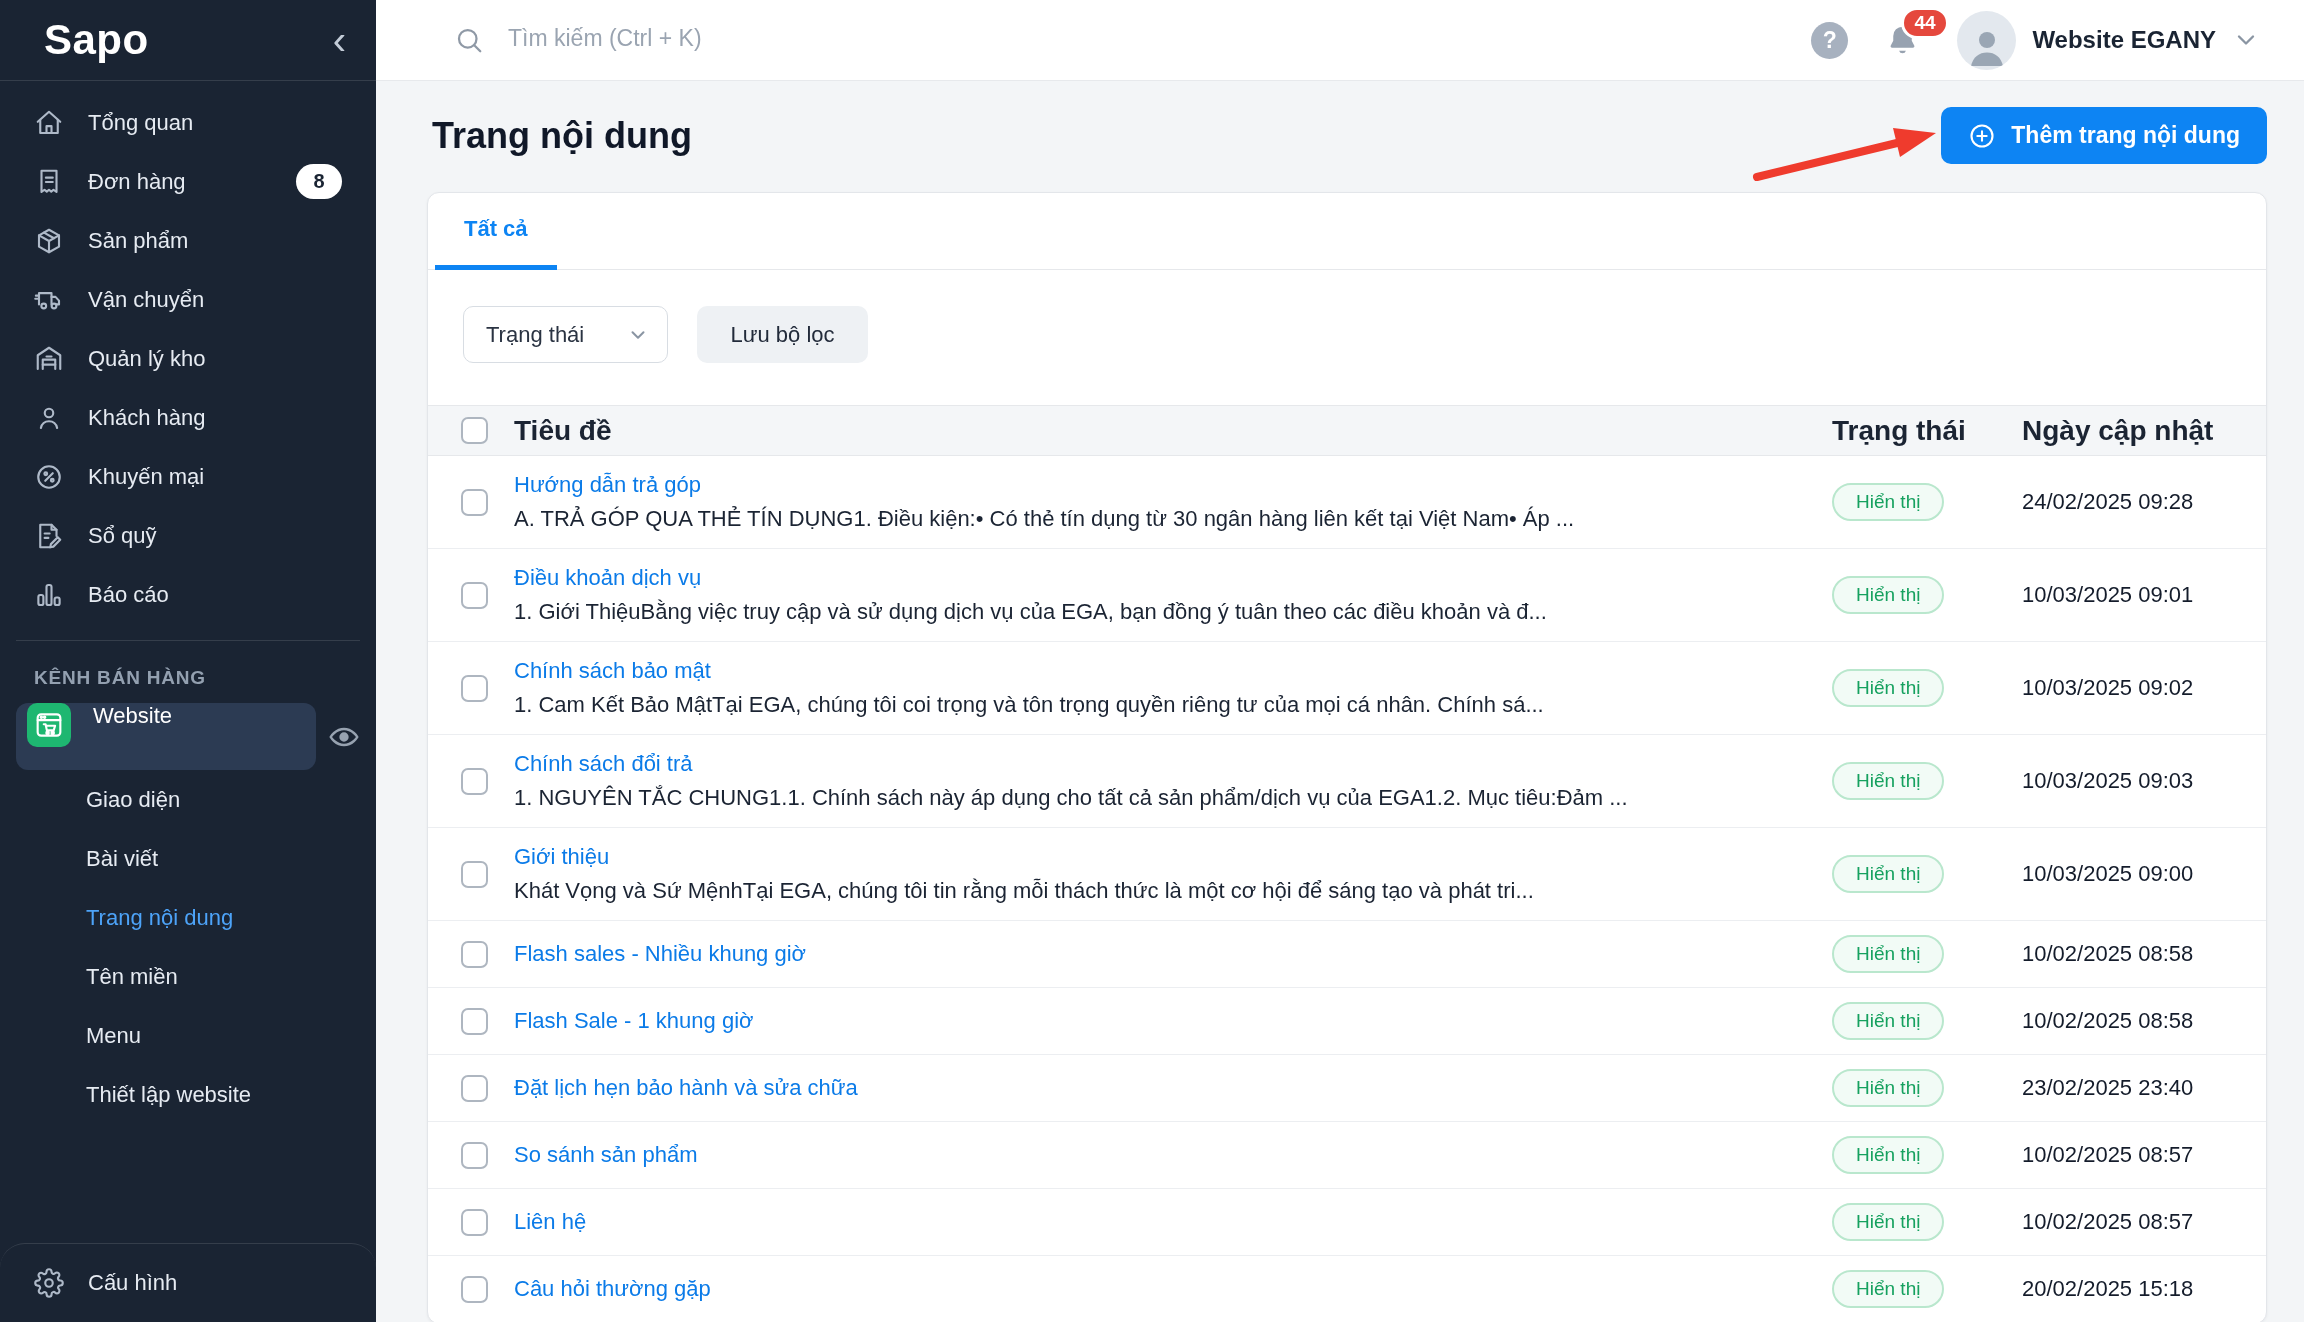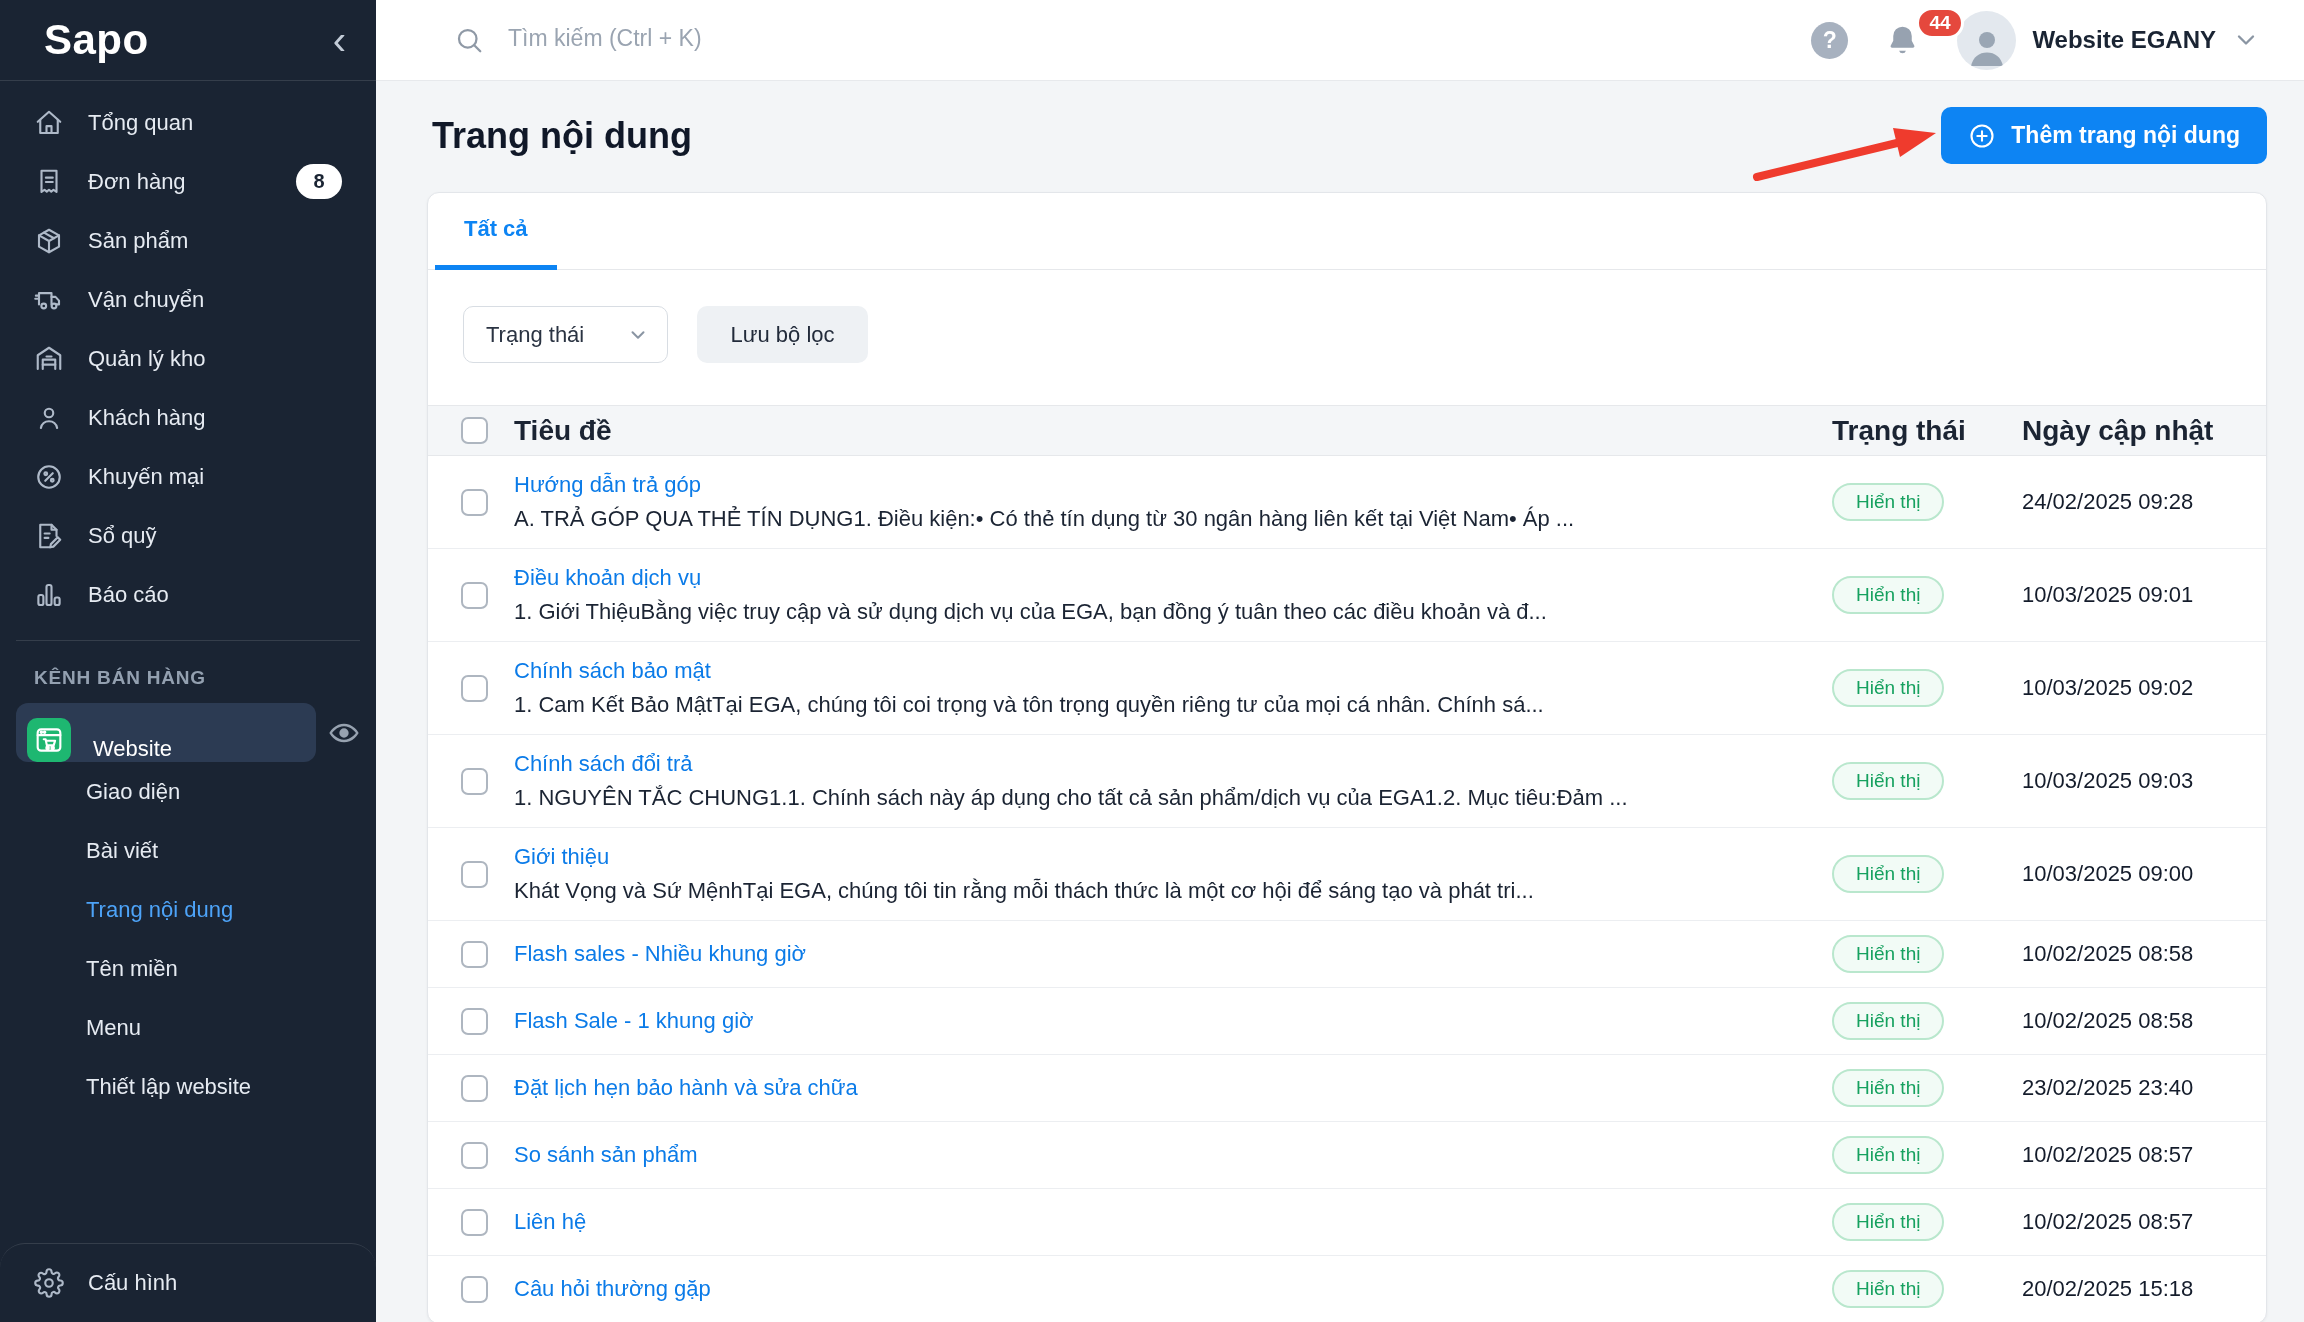--- a/index.html
+++ b/index.html
@@ -16,22 +16,22 @@
   .nav { padding:12px 16px 0; }
   .nav-item { height:59px; display:flex; align-items:center; gap:24px; padding:0 18px;
               border-radius:10px; font-size:22px; color:#e6ebf2; cursor:pointer; }
   .nav-item svg { width:30px; height:30px; color:#aeb9c8; flex-shrink:0; }
   .count-pill { margin-left:auto; background:#fff; color:#1a2433; border-radius:999px; min-width:46px;
                 height:35px; display:flex; align-items:center; justify-content:center;
                 font-size:20px; font-weight:700; padding:0 12px; }
   .side-divider { height:1px; background:rgba(255,255,255,.12); margin:16px 0 6px; }
   .section-label { font-size:19px; font-weight:700; color:#93a0b0; letter-spacing:.8px; padding:20px 18px 14px; }
   .website-row { display:flex; align-items:center; }
-  .website-pill { flex:1; height:59px; background:#2c3b53; border-radius:12px; display:flex;
-                  align-items:flex-end; gap:22px; padding:0 11px; margin-right:12px; cursor:pointer; }
+  .website-pill { flex:1; height:67px; background:#2c3b53; border-radius:12px; display:flex;
+                  align-items:flex-start; gap:22px; padding:0 11px; margin-right:12px; cursor:pointer; }
   .website-pill .label { color:#fff; font-size:22px; }
   .website-tile { width:44px; height:44px; border-radius:10px; background:#1eb771;
                   display:flex; align-items:center; justify-content:center; flex-shrink:0; }
   .eye-btn { color:#97a2b0; cursor:pointer; }
   .eye-btn svg { width:32px; height:32px; }
   .sub-item { height:59px; display:flex; align-items:center; padding-left:70px; font-size:22px;
               color:#e6ebf2; border-radius:10px; cursor:pointer; }
   .sub-item.active { color:#4da3f8; }
   .config-row { margin-top:auto; border-top:1px solid rgba(255,255,255,.12); height:79px;
                 display:flex; align-items:center; gap:24px; padding:0 34px; font-size:22px;
@@ -44,21 +44,21 @@
             align-items:center; padding:0 44px 0 78px; flex-shrink:0; }
   .global-search { display:flex; align-items:flex-start; gap:24px; color:#9aa4b1; }
   .global-search svg { width:30px; height:30px; color:#8f99a6; }
   .global-search input { border:none; outline:none; font-size:23px; width:620px; background:transparent; color:#1b2433; }
   .global-search input::placeholder { color:#9aa4b1; }
   .topbar-right { margin-left:auto; display:flex; align-items:center; gap:36px; }
   .help-circle { width:37px; height:37px; border-radius:50%; background:#a7b1bf; color:#fff;
                  font-weight:700; font-size:23px; display:flex; align-items:center; justify-content:center; cursor:pointer; }
   .bell-wrap { position:relative; cursor:pointer; }
   .bell-wrap svg { width:37px; height:37px; color:#97a2b0; }
-  .notif-badge { position:absolute; top:-15px; left:32px; background:#e5483d; color:#fff; font-size:19px;
+  .notif-badge { position:absolute; top:-15px; left:17px; background:#e5483d; color:#fff; font-size:19px;
                  font-weight:700; padding:2px 10px; border-radius:999px; border:3px solid #fff; }
   .user-chip { display:flex; align-items:center; gap:16px; cursor:pointer; }
   .avatar { width:59px; height:59px; border-radius:50%; background:#e3e8ee; overflow:hidden;
             display:flex; align-items:flex-end; justify-content:center; }
   .avatar svg { width:48px; height:48px; color:#9aa6b4; }
   .user-name { font-size:24px; font-weight:700; color:#1a2433; }
   .user-chip .chev svg { width:28px; height:28px; color:#8a95a3; }
 
   .content { flex:1; padding:0 37px 0 51px; }
   .page-head { display:flex; align-items:center; justify-content:space-between; margin:26px 0 28px; padding-left:5px; }

